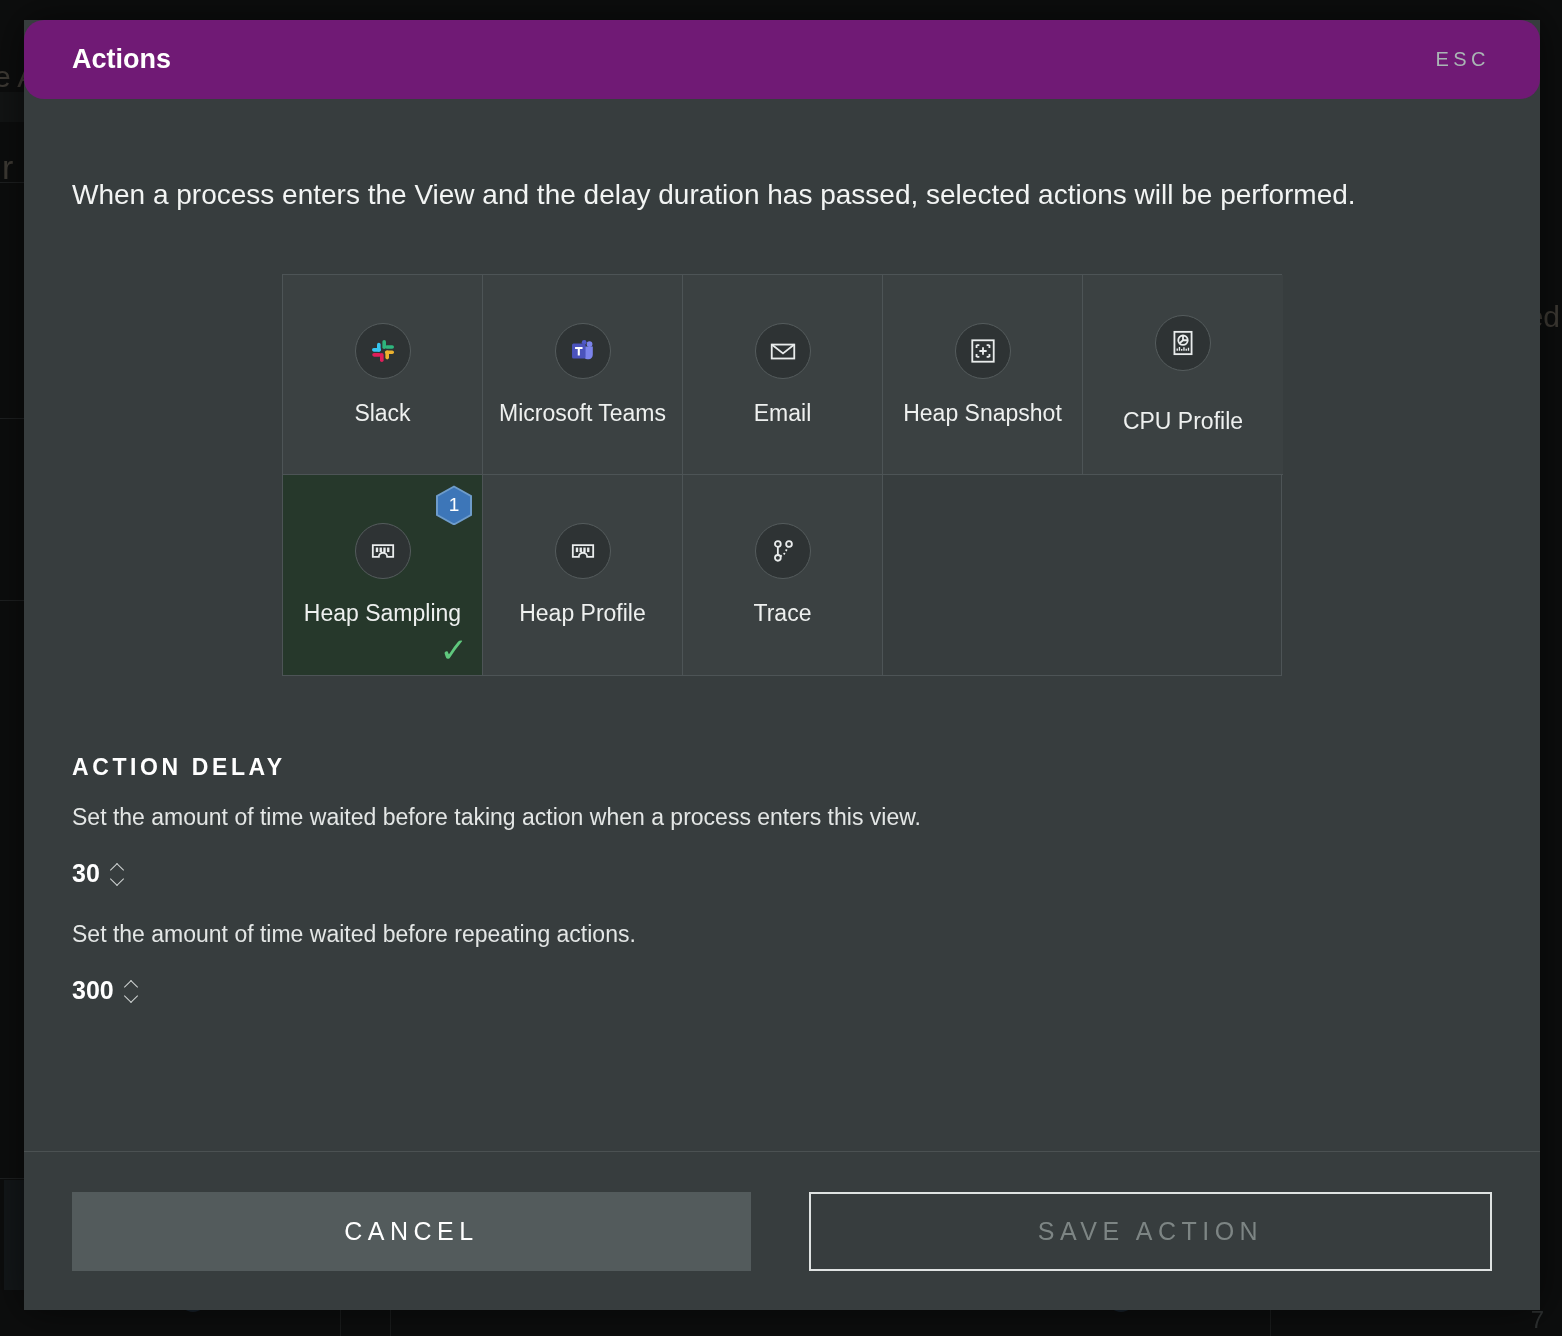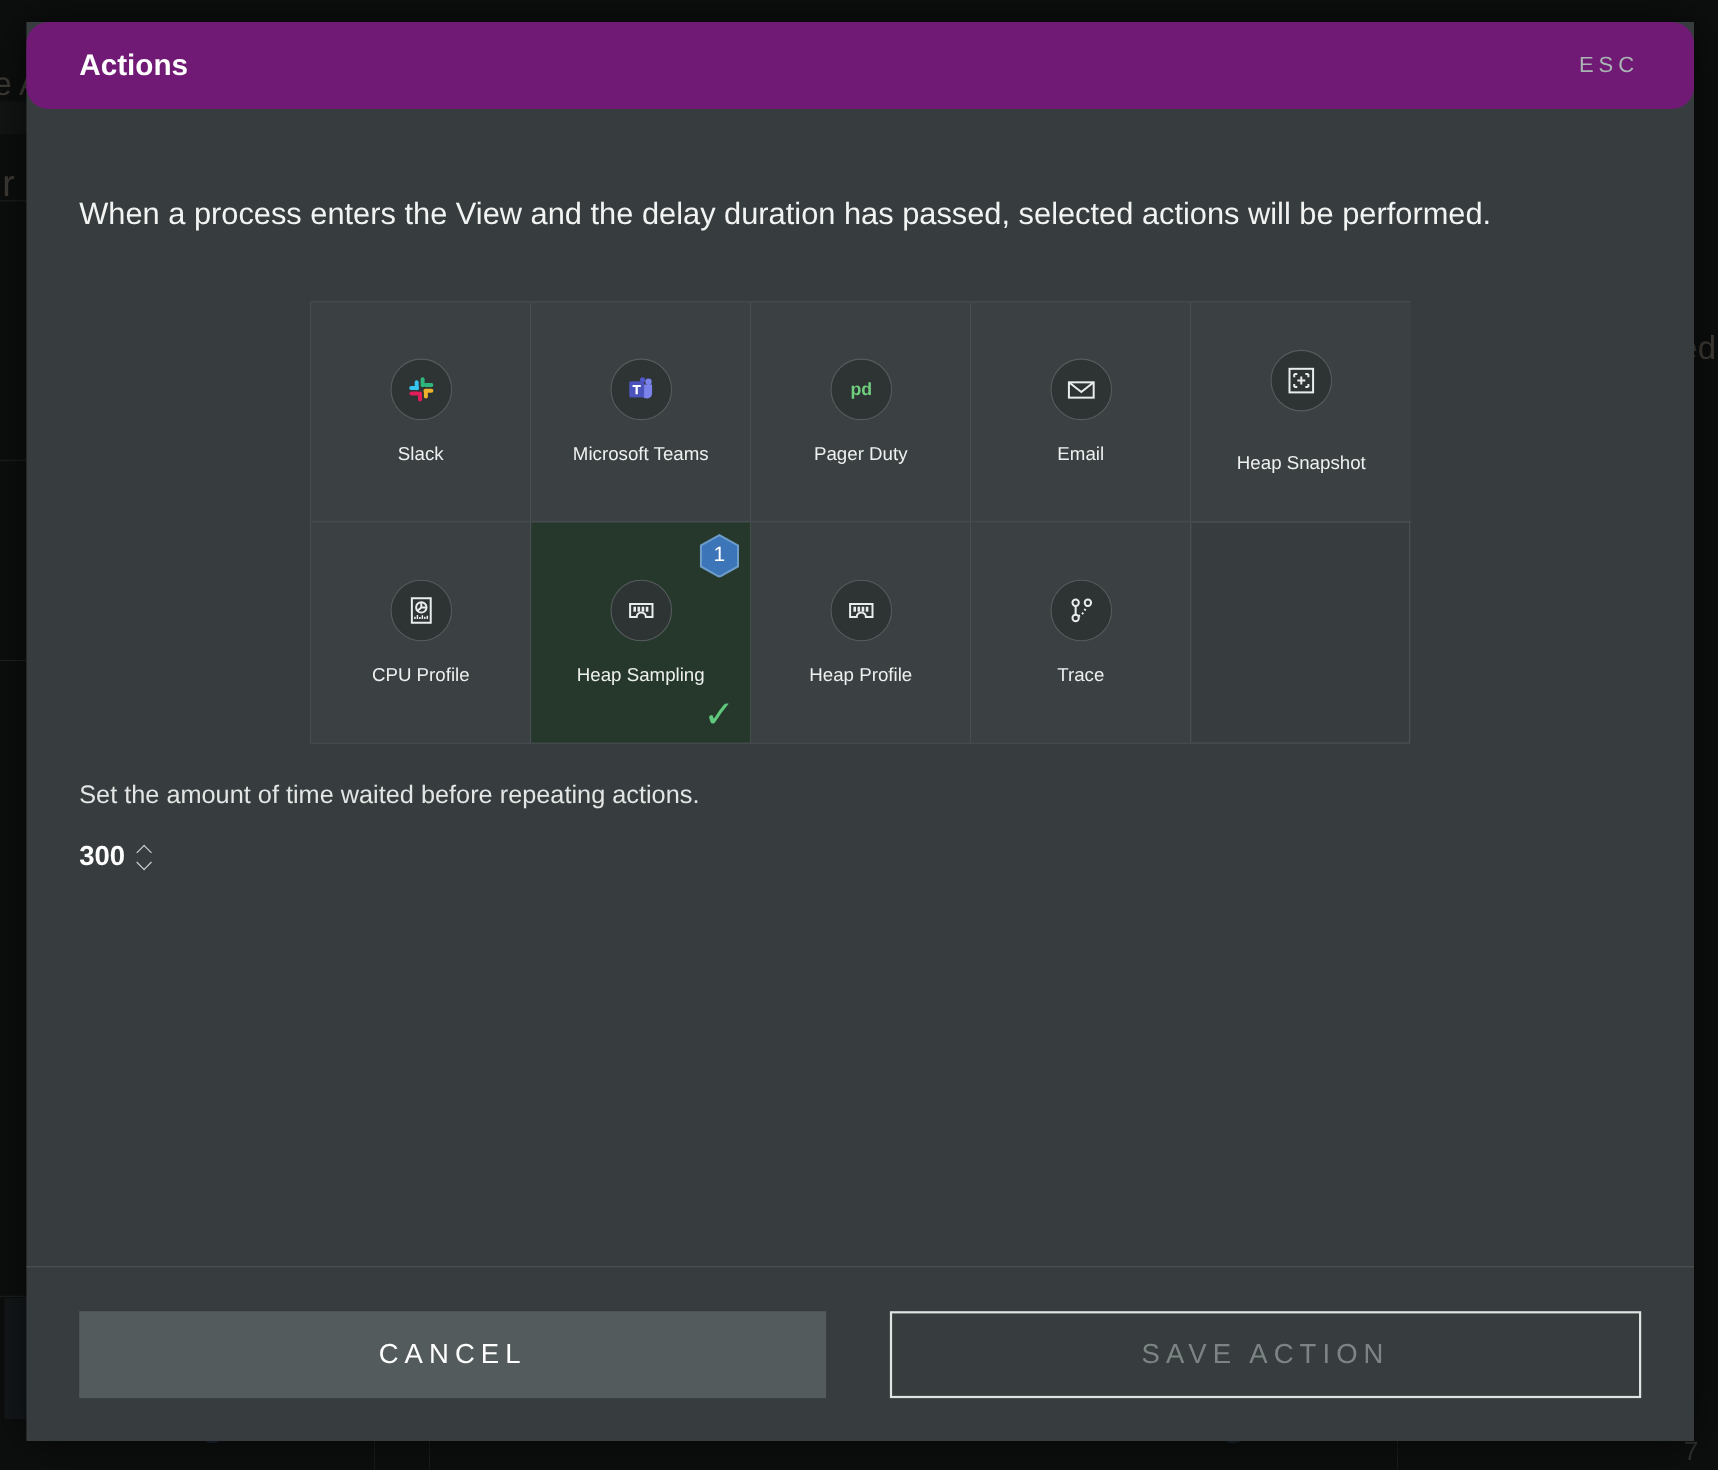--- a/index.html
+++ b/index.html
@@ -112,21 +112,21 @@
   .tile-icon-circle {
     width: 56px; height: 56px;
     border-radius: 50%;
     background: #2e3334;
     border: 1px solid #555c5d;
     display: flex; align-items: center; justify-content: center;
     margin-bottom: 21px;
   }
   .tile-label {
     color: #eef0ef;
-    font-size: 17px;
+    font-size: 23px;
     white-space: nowrap;
   }
 
   .tile-badge {
     position: absolute;
     top: 12px; right: 12px;
     width: 32px; height: 36px;
     display: flex; align-items: center; justify-content: center;
     color: #ffffff; font-size: 19px;
     clip-path: polygon(50% 0%, 100% 25%, 100% 75%, 50% 100%, 0% 75%, 0% 25%);
@@ -291,28 +291,20 @@
         <circle cx="13.0" cy="4.6" r="2.0" fill="#5059c9"></circle>
         <path d="M12.2 8.2h8.2v7.1a3.7 3.7 0 0 1-3.7 3.7h-0.8a3.7 3.7 0 0 1-3.7-3.7z" fill="#7b83eb"></path>
         <rect x="2.6" y="5.6" width="11.6" height="12.8" rx="1.3" fill="#4b53bc"></rect>
         <path d="M5.2 8.6h6.4v1.6H9.3v5.6H7.5V10.2H5.2z" fill="#ffffff"></path>
       </svg>
           </div>
           <div class="tile-label">Microsoft Teams</div>
         </div>
         <div class="action-tile">
           <div class="tile-icon-circle">
-            <svg width="34" height="34" viewBox="0 0 40 40">
-        <text x="20" y="26" text-anchor="middle" font-family="Liberation Sans, sans-serif" font-size="19" font-weight="bold" fill="#6fcf7e">pd</text>
-      </svg>
-          </div>
-          <div class="tile-label">Pager Duty</div>
-        </div>
-        <div class="action-tile">
-          <div class="tile-icon-circle">
             <svg width="30" height="30" viewBox="0 0 28 28">
         <rect x="3.5" y="8" width="21" height="13" stroke="#e9ecec" fill="none" stroke-width="1.7"></rect>
         <path d="M3.5 8 L14 16.2 L24.5 8" stroke="#e9ecec" fill="none" stroke-width="1.7"></path>
       </svg>
           </div>
           <div class="tile-label">Email</div>
         </div>
         <div class="action-tile">
           <div class="tile-icon-circle">
             <svg width="30" height="30" viewBox="0 0 28 28">
@@ -368,20 +360,31 @@
         <circle cx="9.2" cy="20.4" r="2.7" stroke="#e9ecec" fill="none" stroke-width="1.7"></circle>
         <circle cx="19.6" cy="7.4" r="2.7" stroke="#e9ecec" fill="none" stroke-width="1.7"></circle>
         <path d="M9.2 10.1 V17.7" stroke="#e9ecec" fill="none" stroke-width="1.7"></path>
         <path d="M11.4 18.6 C14.4 18.6 16.6 15 18.4 10.2" stroke="#e9ecec" fill="none" stroke-width="1.7" stroke-dasharray="1.6 2.1"></path>
       </svg>
           </div>
           <div class="tile-label">Trace</div>
         </div>
       </div>
 
+    <div class="section" id="action-delay-section">
+      <div class="section-title">ACTION DELAY</div>
+      <div class="section-desc">Set the amount of time waited before taking action when a process enters this view.</div>
+      <div class="stepper">
+        <span class="stepper-value">30</span>
+        <span class="stepper-arrows">
+          <span class="chevron"></span>
+          <span class="chevron down"></span>
+        </span>
+      </div>
+    </div>
 
     <div class="section" id="action-interval-section">
       <div class="section-desc">Set the amount of time waited before repeating actions.</div>
       <div class="stepper">
         <span class="stepper-value">300</span>
         <span class="stepper-arrows">
           <span class="chevron"></span>
           <span class="chevron down"></span>
         </span>
       </div>

